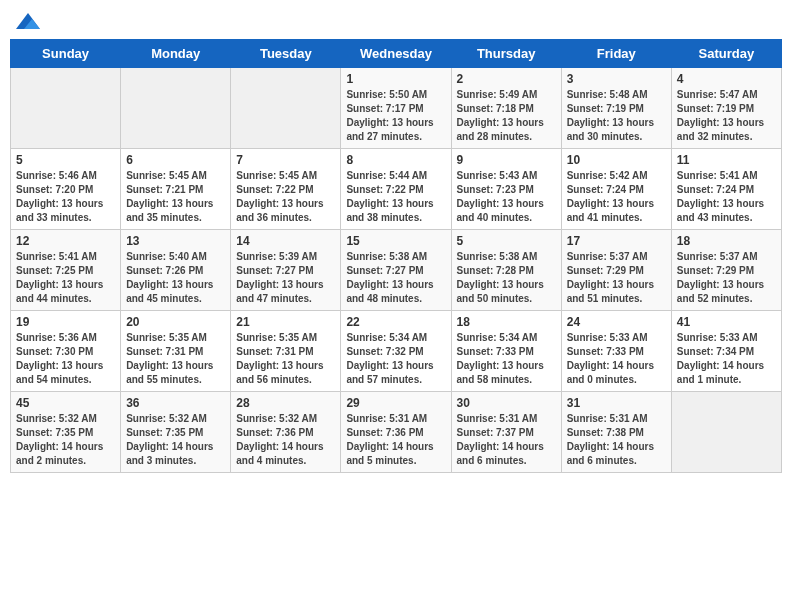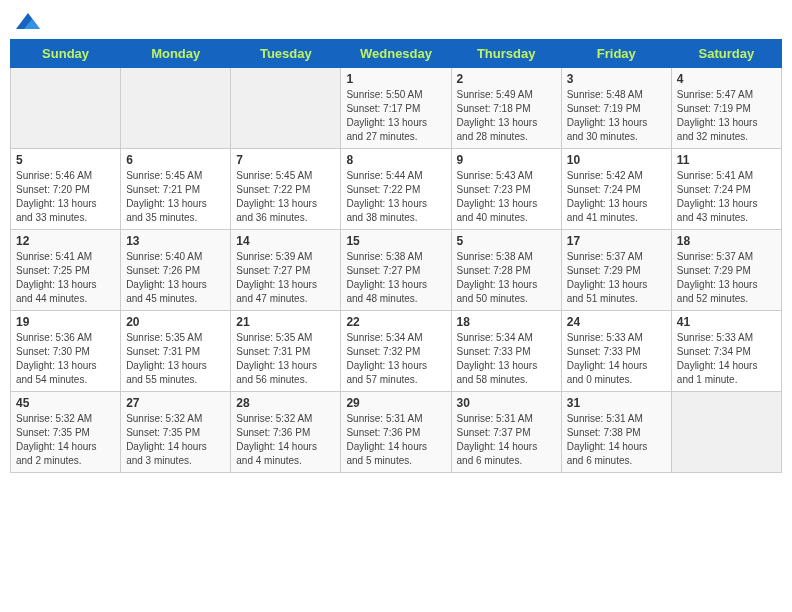--- a/index.html
+++ b/index.html
@@ -48,21 +48,21 @@
       font-size: 16px;
       color: #333;
     }
     table {
       width: 100%;
       border-collapse: collapse;
       table-layout: fixed;
     }
     thead tr th {
       background-color: #1565c0;
-      color: #bef264;
+      color: #ffffff;
       text-align: center;
       padding: 6px 4px;
       font-size: 13px;
       border: 1px solid #1565c0;
     }
     tbody tr td {
       border: 1px solid #ccc;
       vertical-align: top;
       padding: 4px 5px;
       font-size: 10.5px;
@@ -79,20 +79,21 @@
     .day-number {
       font-weight: bold;
       font-size: 12px;
       margin-bottom: 2px;
       display: block;
     }
     .cell-content {
       font-size: 10px;
       line-height: 1.4;
       color: #444;
+      font-weight: bold;
     }
     .empty-cell {
       background: #f0f0f0 !important;
     }
   </style>
 </head>
 <body>
 
 <div class="header">
   <div class="logo">
@@ -234,21 +235,21 @@
           <span class="day-number">41</span>
           <div class="cell-content">Sunrise: 5:33 AM<br>Sunset: 7:34 PM<br>Daylight: 14 hours and 1 minute.</div>
         </td>
       </tr>
       <tr>
         <td>
           <span class="day-number">45</span>
           <div class="cell-content">Sunrise: 5:32 AM<br>Sunset: 7:35 PM<br>Daylight: 14 hours and 2 minutes.</div>
         </td>
         <td>
-          <span class="day-number">27</span>
+          <span class="day-number">36</span>
           <div class="cell-content">Sunrise: 5:32 AM<br>Sunset: 7:35 PM<br>Daylight: 14 hours and 3 minutes.</div>
         </td>
         <td>
           <span class="day-number">28</span>
           <div class="cell-content">Sunrise: 5:32 AM<br>Sunset: 7:36 PM<br>Daylight: 14 hours and 4 minutes.</div>
         </td>
         <td>
           <span class="day-number">29</span>
           <div class="cell-content">Sunrise: 5:31 AM<br>Sunset: 7:36 PM<br>Daylight: 14 hours and 5 minutes.</div>
         </td>

